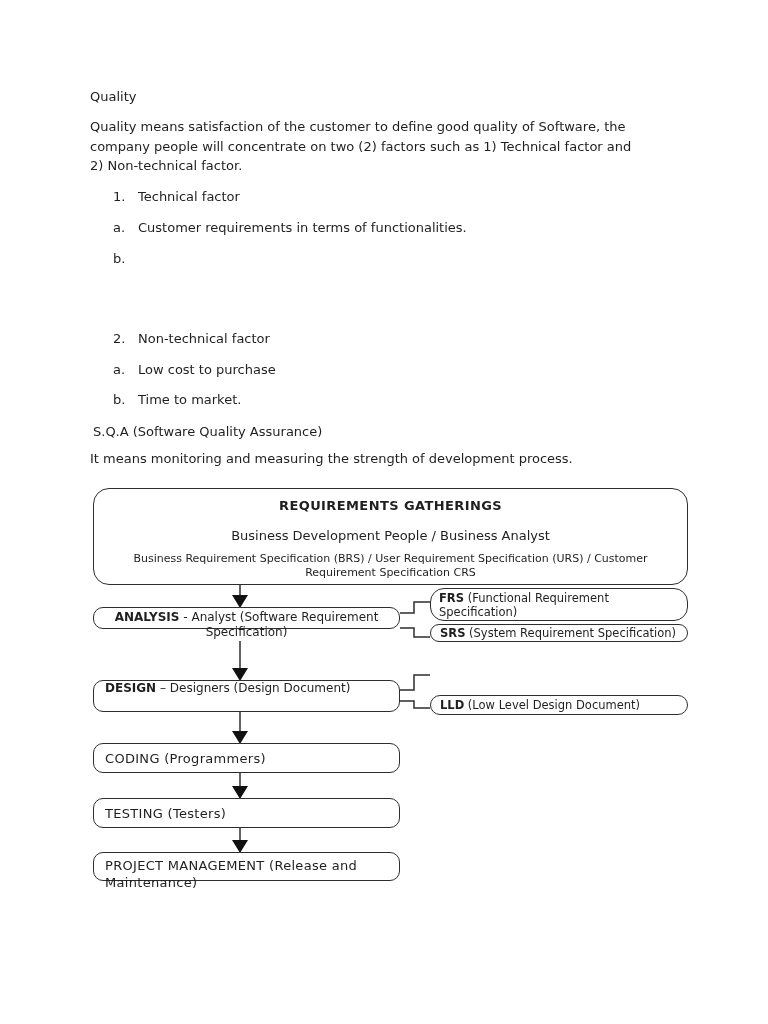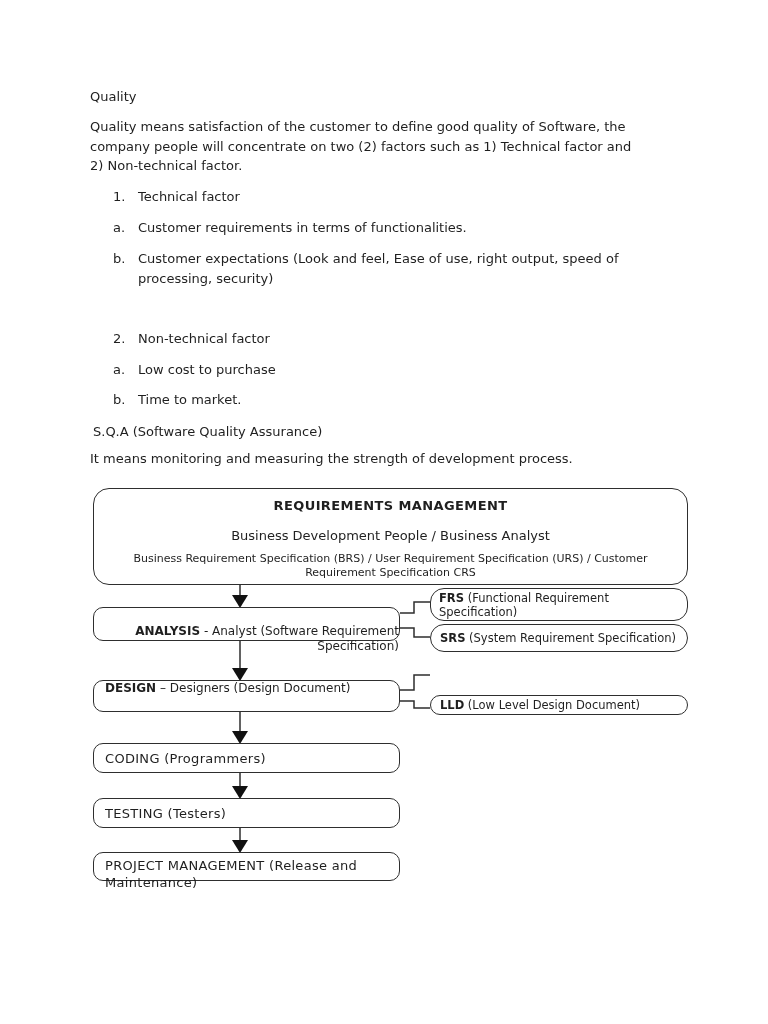--- a/index.html
+++ b/index.html
@@ -17,29 +17,29 @@
   .diagram{position:absolute;left:93px;top:488px;width:595px;height:412px;}
   .diagram svg{position:absolute;left:0;top:0;}
   .fbox{
     position:absolute;box-sizing:border-box;background:#ffffff;
     border:1.5px solid #2e2e2e;border-radius:10px;
   }
   .req-box{left:0;top:0;width:595px;height:97px;border-radius:16px;text-align:center;}
   .req-title{font-size:13px;font-weight:bold;margin-top:9px;letter-spacing:0.4px;}
   .req-line{font-size:13px;line-height:14px;margin-top:16px;}
   .req-line2{font-size:11px;line-height:14px;margin-top:9px;}
-  .analysis-box{left:0;top:119px;width:307px;height:34px;font-size:12px;line-height:15px;text-align:right;padding-top:16px;}
+  .analysis-box{left:0;top:119px;width:307px;height:22px;font-size:12px;line-height:15px;text-align:center;padding-top:2px;}
   .design-box{left:0;top:192px;width:307px;height:32px;font-size:12px;display:flex;padding-left:11px;}
   .stage-box{left:0;width:307px;height:30px;font-size:13px;letter-spacing:0.3px;display:flex;align-items:center;padding-left:11px;}
   .coding-box{top:255px;}
   .testing-box{top:310px;}
   .pm-box{left:0;top:364px;width:307px;height:29px;font-size:13px;letter-spacing:0.3px;line-height:17px;padding:4px 11px;}
   .side-box{left:337px;width:258px;font-size:11.5px;line-height:14px;border-radius:14px;}
   .frs-box{top:100px;height:33px;padding:2px 8px;}
-  .srs-box{top:136px;height:28px;display:flex;align-items:center;padding-left:9px;}
+  .srs-box{top:136px;height:18px;display:flex;align-items:center;padding-left:9px;}
   .hld-box{top:174px;height:27px;display:flex;align-items:center;padding-left:9px;}
   .lld-box{top:207px;height:20px;display:flex;align-items:center;padding-left:9px;}
   .b{font-weight:bold;}
 </style>
 </head>
 <body>
 
 <div style="width:768px;height:1024px;position:relative;background:#fff;">
 
   <div class="doc-text abs" style="left:90px;top:87px;">Quality</div>
@@ -53,24 +53,20 @@
   <div class="doc-text abs list-row" style="left:113px;top:187px;width:560px;">
     <span class="list-marker">1.</span>
     <span>Technical factor</span>
   </div>
   <div class="doc-text abs list-row" style="left:113px;top:218px;width:560px;">
     <span class="list-marker">a.</span>
     <span>Customer requirements in terms of functionalities.</span>
   </div>
   <div class="doc-text abs list-row" style="left:113px;top:249px;width:560px;">
     <span class="list-marker">b.</span>
-    <span>
-      <div>Customer expectations (Look and feel, Ease of use, right output, speed of</div>
-      <div>processing, security)</div>
-    </span>
   </div>
   <div class="doc-text abs list-row" style="left:113px;top:329px;width:560px;">
     <span class="list-marker">2.</span>
     <span>Non-technical factor</span>
   </div>
   <div class="doc-text abs list-row" style="left:113px;top:360px;width:560px;">
     <span class="list-marker">a.</span>
     <span>Low cost to purchase</span>
   </div>
   <div class="doc-text abs list-row" style="left:113px;top:390px;width:560px;">
@@ -98,21 +94,21 @@
       <g fill="#111111">
         <polygon points="139,107 155,107 147,120"></polygon>
         <polygon points="139,180 155,180 147,193"></polygon>
         <polygon points="139,243 155,243 147,256"></polygon>
         <polygon points="139,298 155,298 147,311"></polygon>
         <polygon points="139,352 155,352 147,365"></polygon>
       </g>
     </svg>
 
     <div class="fbox req-box">
-      <div class="req-title">REQUIREMENTS MANAGEMENT</div>
+      <div class="req-title">REQUIREMENTS GATHERINGS</div>
       <div class="req-line">Business Development People / Business Analyst</div>
       <div class="req-line2">
         <div>Business Requirement Specification (BRS) / User Requirement Specification (URS) / Customer</div>
         <div>Requirement Specification CRS</div>
       </div>
     </div>
 
     <div class="fbox analysis-box"><span class="b">ANALYSIS</span><span> - Analyst (Software Requirement Specification)</span></div>
 
     <div class="fbox design-box">

